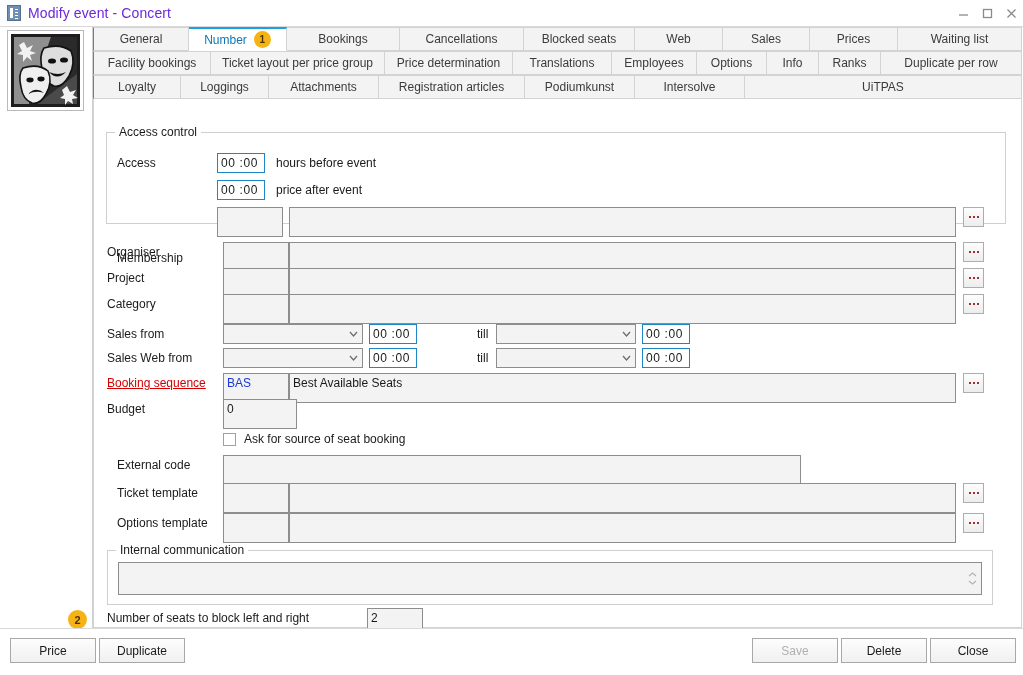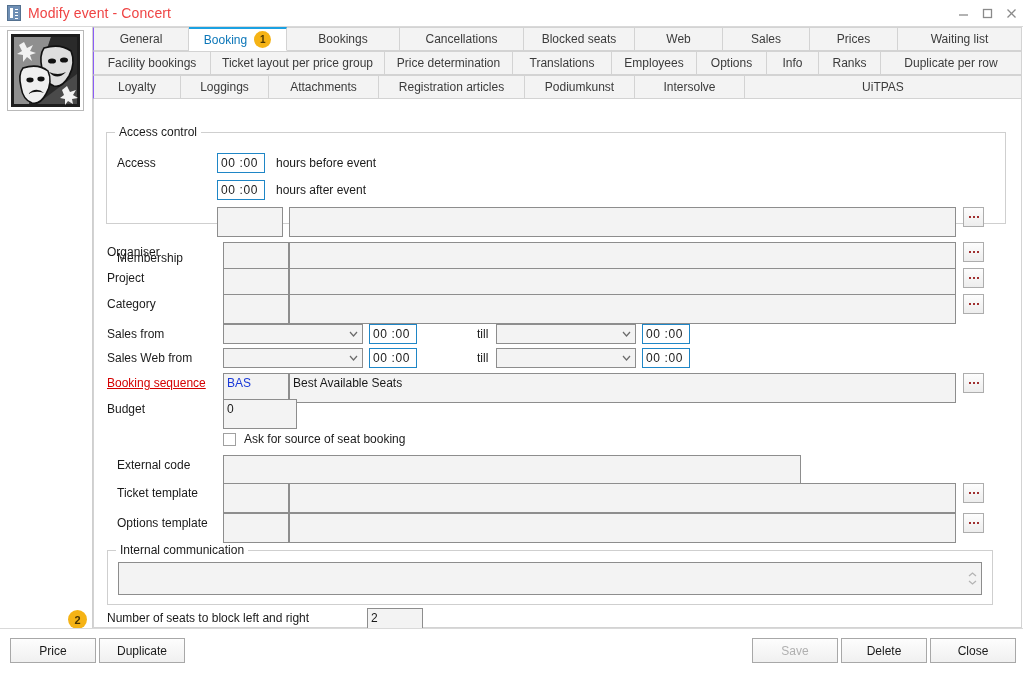--- a/index.html
+++ b/index.html
@@ -50,21 +50,21 @@
   .title-icon .doc::after {
     content: "";
     position: absolute;
     left: 7px; top: 3px; right: 2px;
     height: 1px;
     background: #ffffff;
     box-shadow: 0 3px 0 #ffffff, 0 6px 0 #ffffff, 0 9px 0 #ffffff;
   }
   .title-text {
     font-size: 14px;
-    color: #ef4444;
+    color: #6d28d9;
     letter-spacing: .1px;
   }
   .win-controls {
     position: absolute;
     right: 0; top: 0;
     height: 26px;
     display: flex;
     align-items: center;
   }
   .win-btn {
@@ -376,21 +376,21 @@
     </div>
     <div class="badge badge-2">2</div>
   </div>
 
   <div class="tabs">
     <div class="tabrow">
       <div class="tab" style="flex:0 0 96px">
           <span>General</span>
         </div>
       <div class="tab active" style="flex:0 0 98px">
-        <span>Booking</span>
+        <span>Number</span>
         <span class="tbadge">1</span>
       </div>
       <div class="tab" style="flex:0 0 113px">
           <span>Bookings</span>
         </div>
       <div class="tab" style="flex:0 0 124px">
           <span>Cancellations</span>
         </div>
       <div class="tab" style="flex:0 0 111px">
           <span>Blocked seats</span>
@@ -465,21 +465,21 @@
   <div class="panel">
     <div class="form">
 
       <div class="group" style="left:12px; top:33px; width:900px; height:92px;">
         <div class="gtitle">Access control</div>
       </div>
       <div class="lbl" style="position:absolute; left:23px; top:57px;">Access</div>
       <div class="time" style="position:absolute; left:123px; top:54px;">00 :00</div>
       <div class="lbl" style="position:absolute; left:182px; top:57px;">hours before event</div>
       <div class="time" style="position:absolute; left:123px; top:81px;">00 :00</div>
-      <div class="lbl" style="position:absolute; left:182px; top:84px;">hours after event</div>
+      <div class="lbl" style="position:absolute; left:182px; top:84px;">price after event</div>
       <div class="lbl" style="position:absolute; left:23px; top:120px;margin-top:32px;">Membership</div>
       <div class="fld code" style="position:absolute; left:123px; top:108px;"></div>
       <div class="fld" style="position:absolute; left:195px; top:108px; width:667px;"></div>
       <div class="ellip" style="position:absolute; left:869px; top:108px;">
           <span></span>
           <span></span>
           <span></span>
         </div>
 
       <div class="lbl" style="position:absolute; left:13px; top:146px;">Organiser</div>

